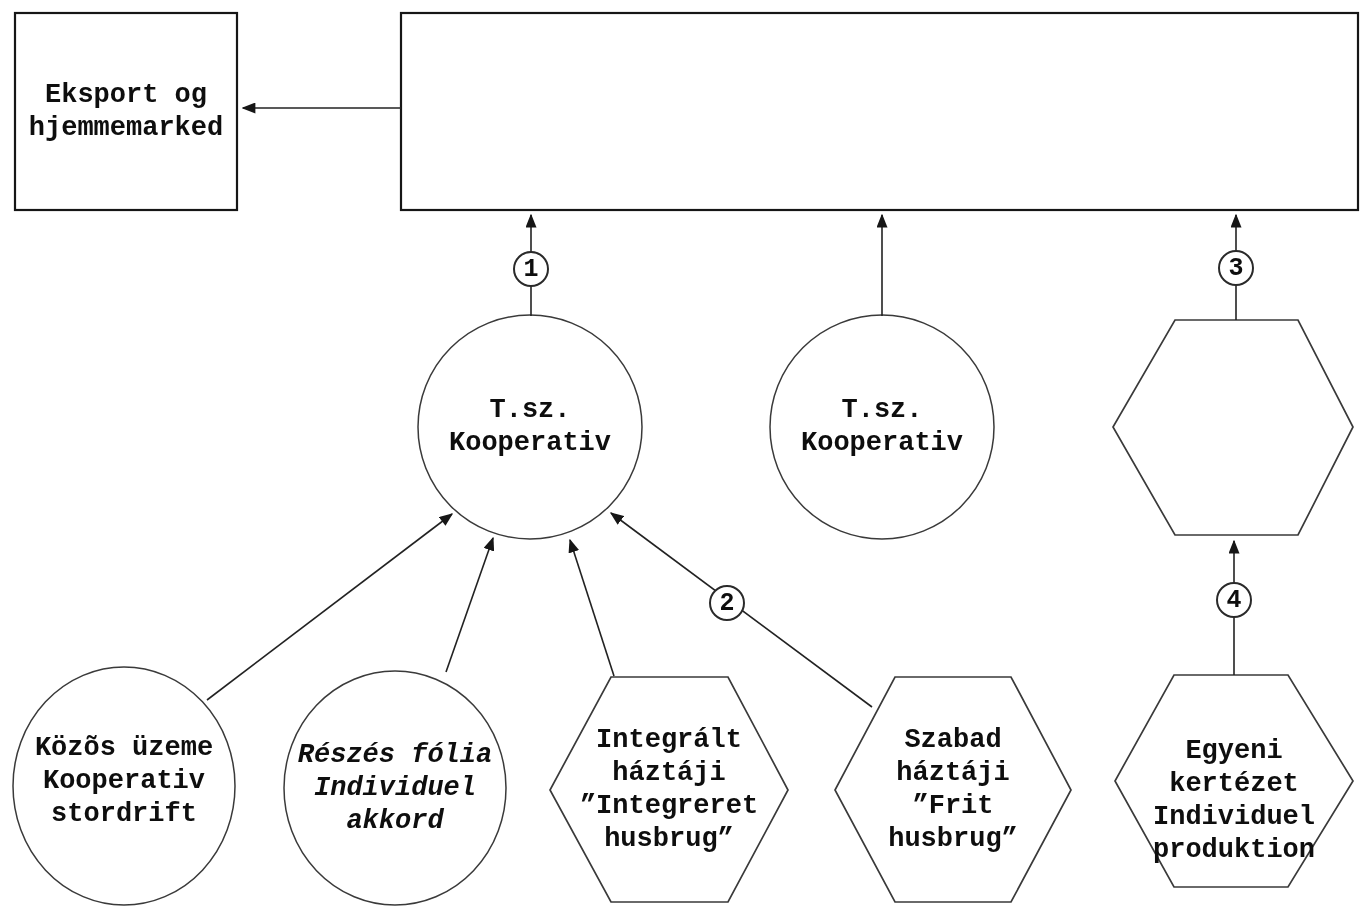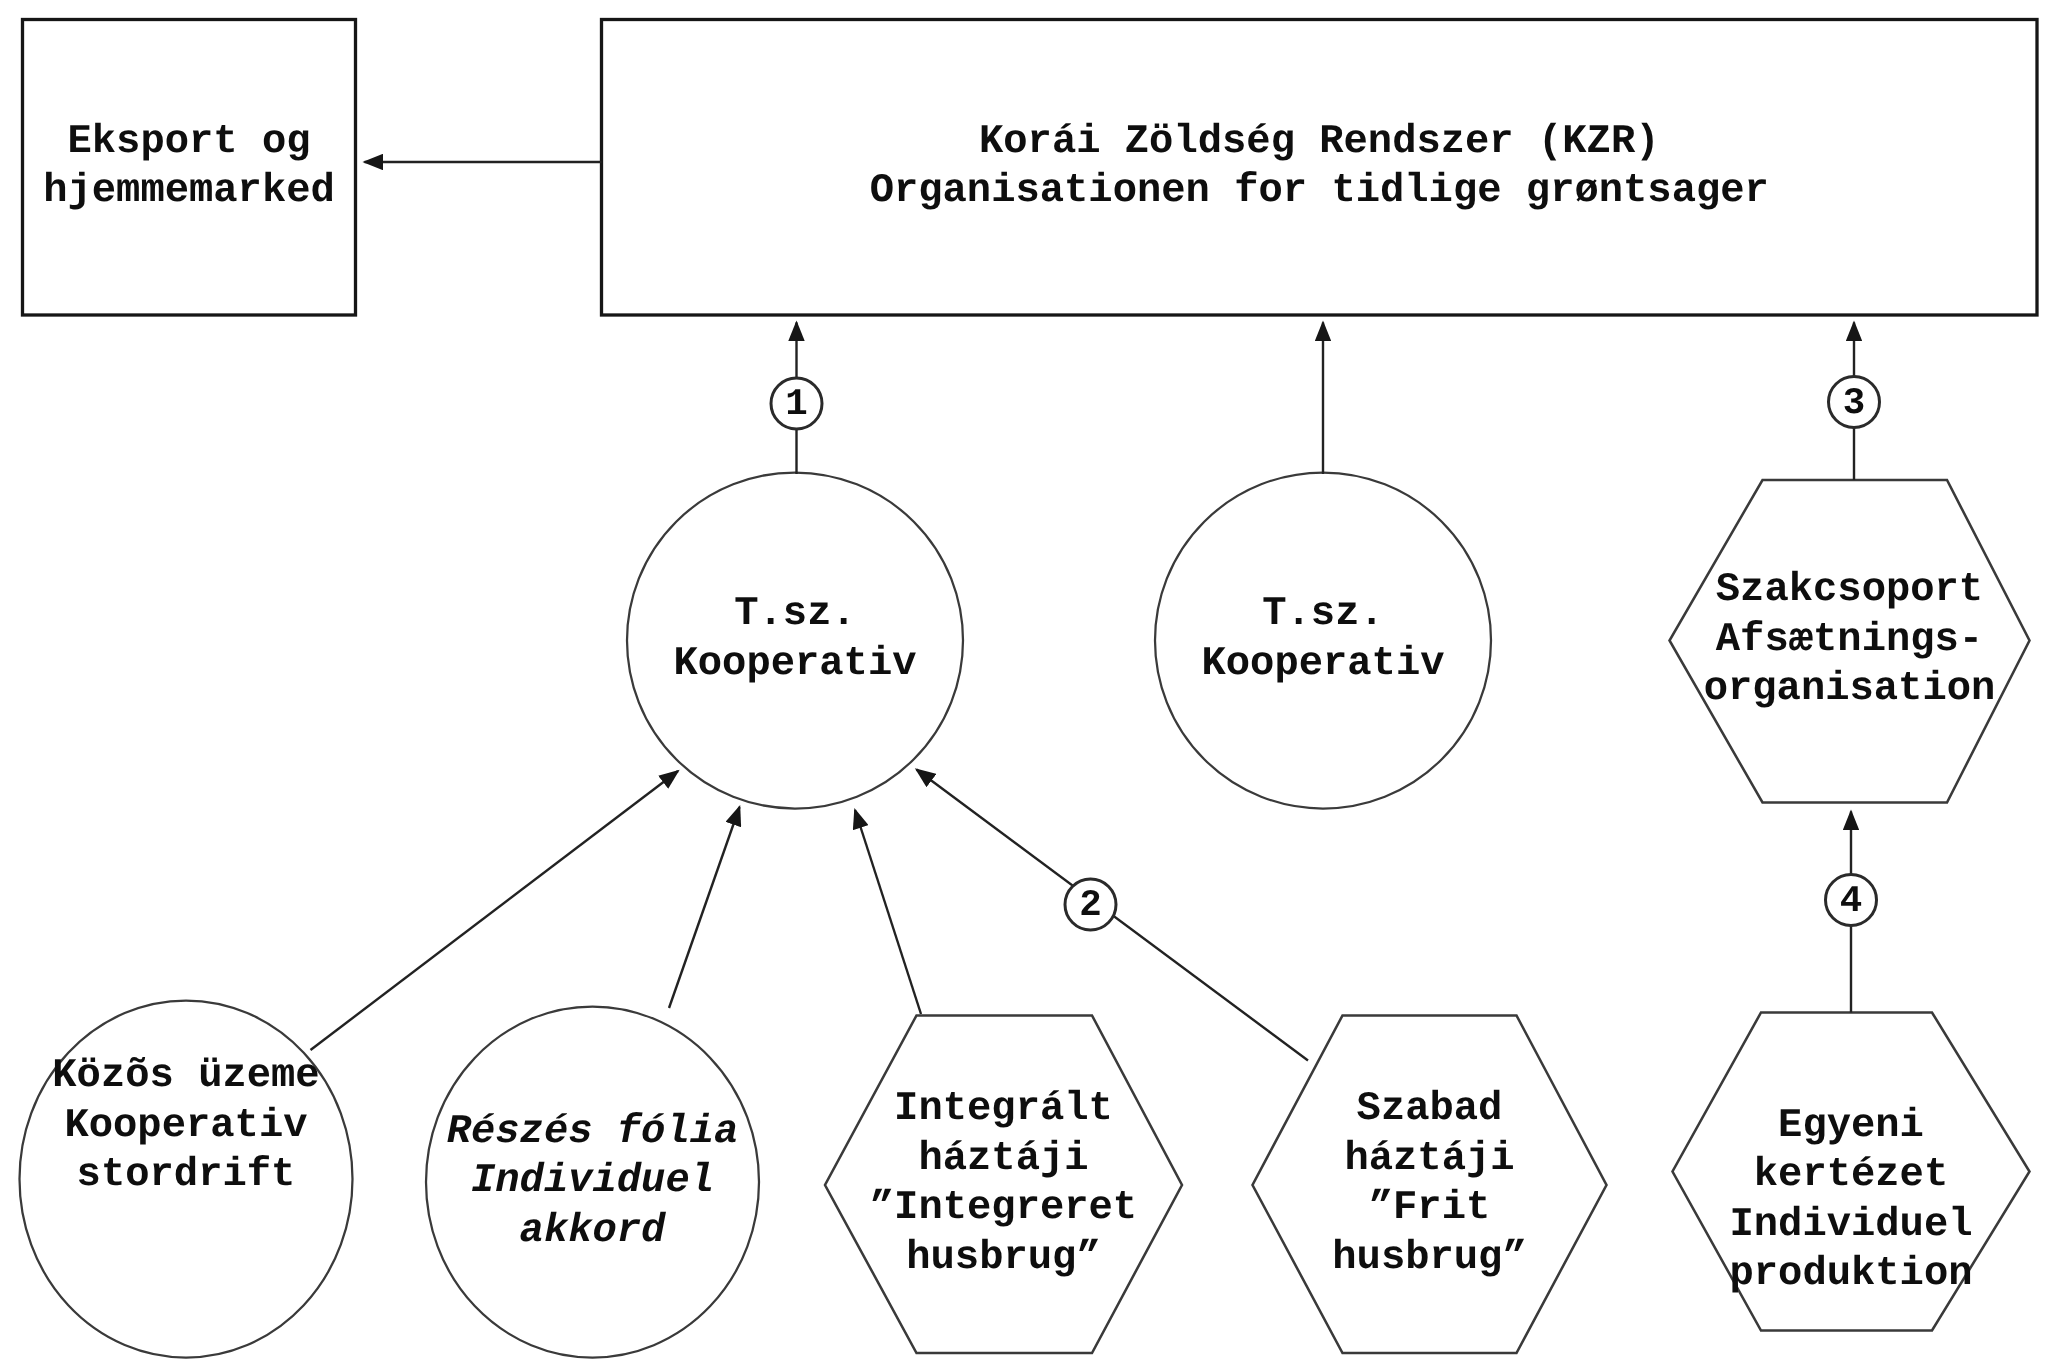--- a/index.html
+++ b/index.html
@@ -78,34 +78,29 @@
     <line x1="1234" y1="675" x2="1234" y2="541" stroke="#222222" stroke-width="1.6" marker-end="url(#arrow)"></line>
     <line x1="207" y1="700" x2="452" y2="514" stroke="#222222" stroke-width="1.6" marker-end="url(#arrow)"></line>
     <line x1="446" y1="672" x2="493" y2="538" stroke="#222222" stroke-width="1.6" marker-end="url(#arrow)"></line>
     <line x1="614" y1="676" x2="570" y2="540" stroke="#222222" stroke-width="1.6" marker-end="url(#arrow)"></line>
     <line x1="872" y1="707" x2="611" y2="513" stroke="#222222" stroke-width="1.6" marker-end="url(#arrow)"></line>
   </svg>
 
   <div class="label" style="left:15px; top:13px; width:222px; height:197px;">Eksport og
 hjemmemarked</div>
 
-  <div class="label" style="left:401px; top:13px; width:957px; height:197px;">Korái Zöldség Rendszer (KZR)
-Organisationen for tidlige grøntsager</div>
 
   <div class="label" style="left:418px; top:315px; width:224px; height:224px;">T.sz.
 Kooperativ</div>
 
   <div class="label" style="left:770px; top:315px; width:224px; height:224px;">T.sz.
 Kooperativ</div>
 
-  <div class="label" style="left:1113px; top:320px; width:240px; height:215px;">Szakcsoport
-Afsætnings-
-organisation</div>
 
-  <div class="label" style="left:13px; top:632px; width:222px; height:238px;">Közõs üzeme
+  <div class="label" style="left:13px; top:662px; width:222px; height:238px;">Közõs üzeme
 Kooperativ
 stordrift</div>
 
   <div class="label" style="left:284px; top:671px; width:222px; height:234px;font-style:italic;">Részés fólia
 Individuel
 akkord</div>
 
   <div class="label" style="left:550px; top:677px; width:238px; height:225px;">Integrált
 háztáji
 ”Integreret

